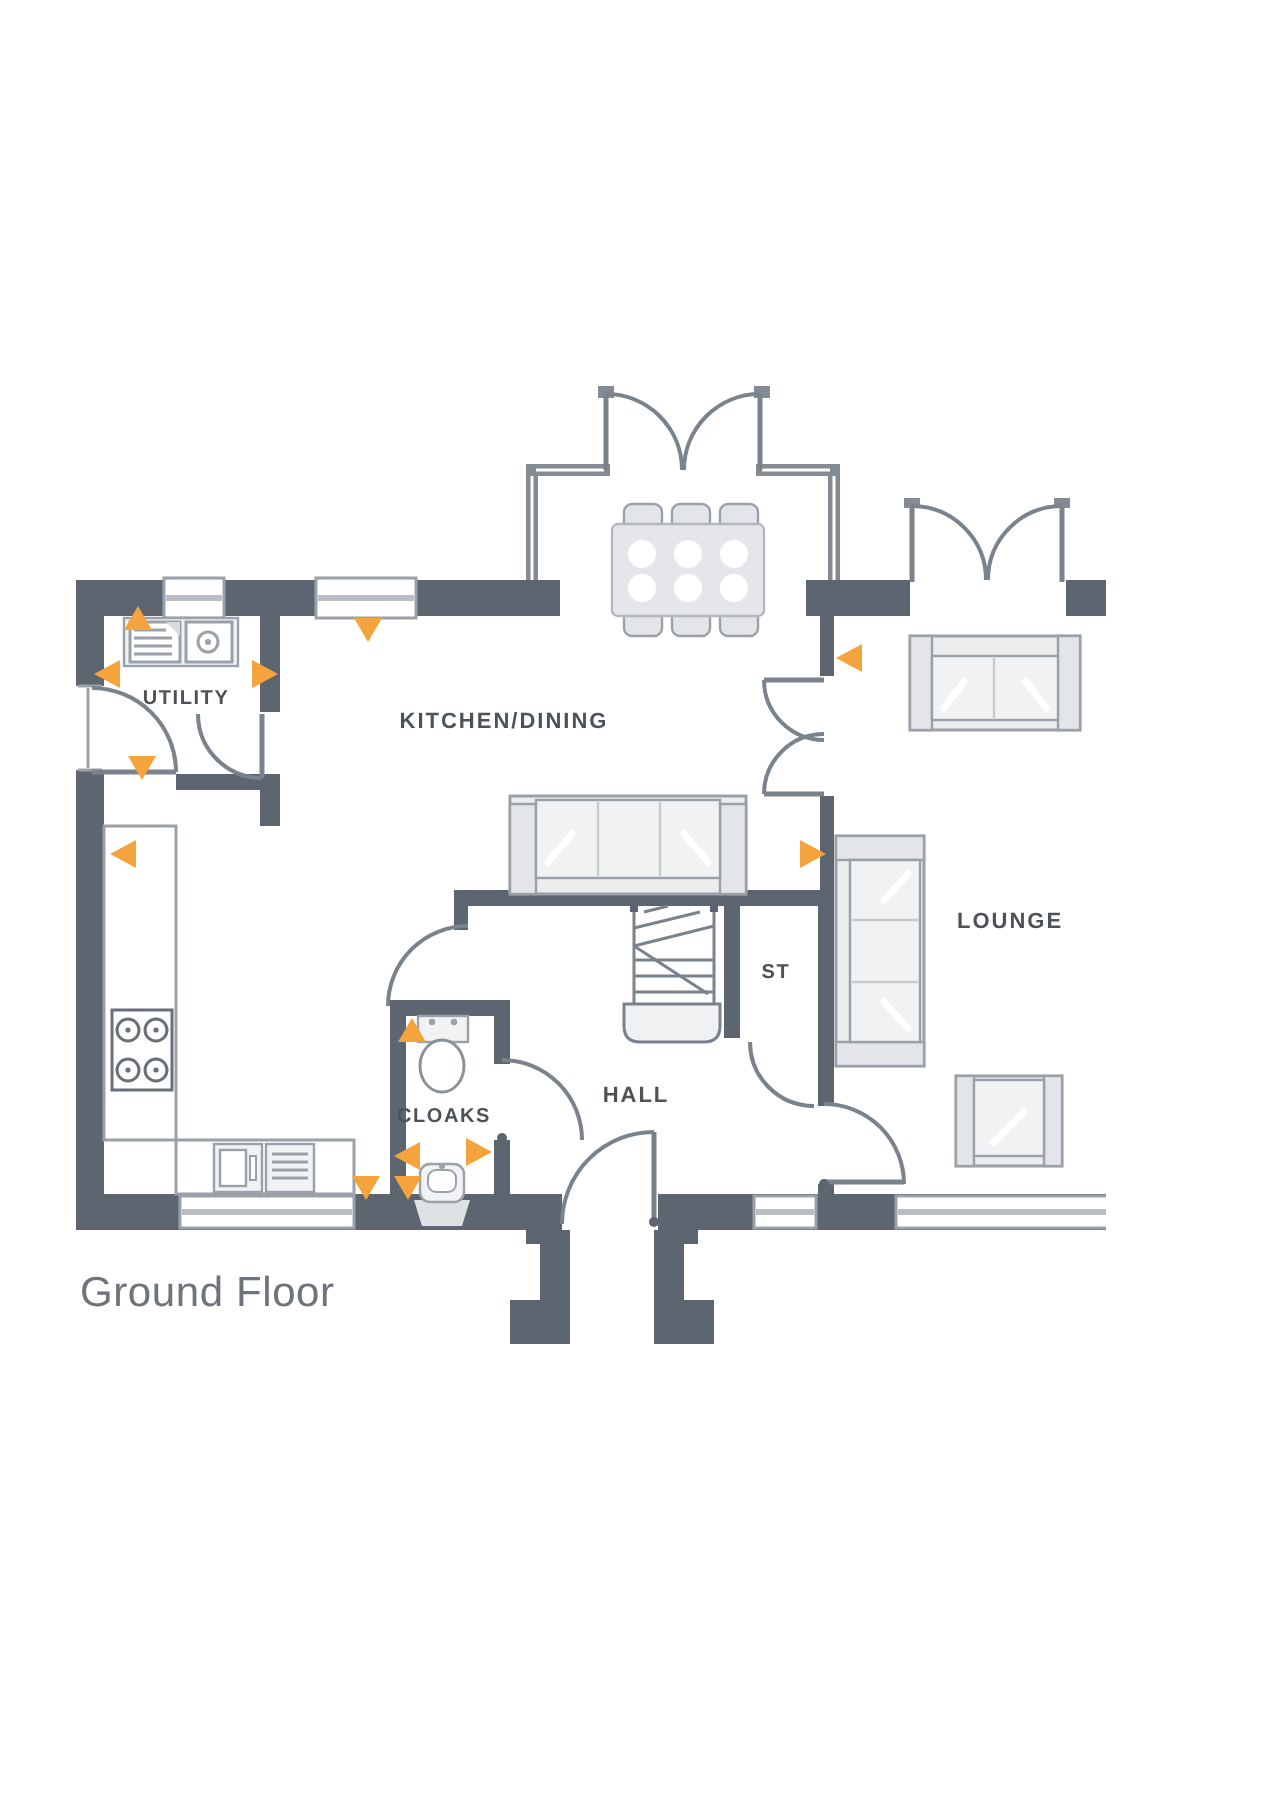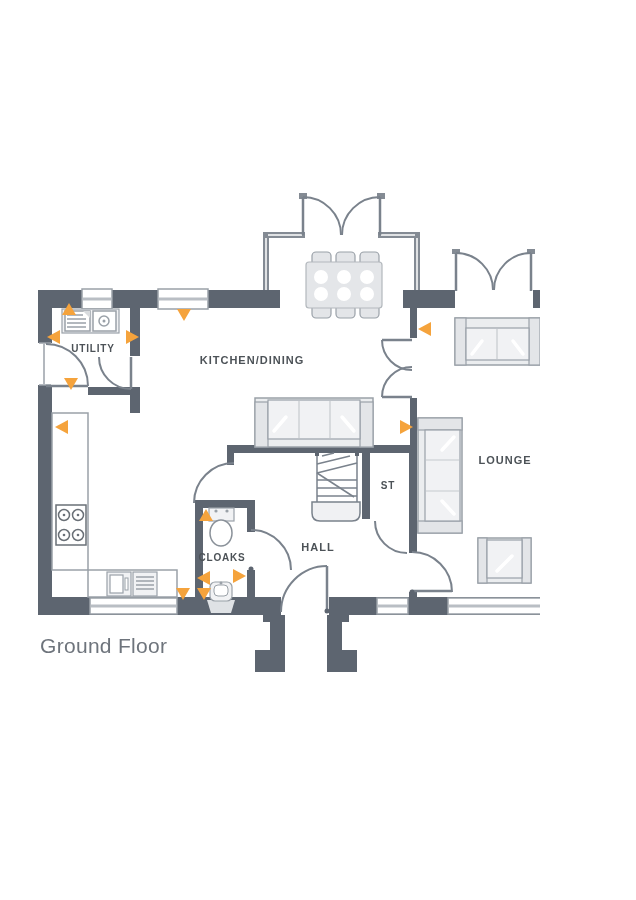--- a/index.html
+++ b/index.html
@@ -1,17 +1,17 @@
 <!DOCTYPE html>
 <html><head>
 <meta charset="utf-8">
 <style>
   html,body{margin:0;padding:0;background:#ffffff;}
   .stage{position:relative;width:540px;height:900px;background:#fff;overflow:hidden;
-         font-family:"Liberation Sans", sans-serif;}
+         font-family:"Liberation Sans", sans-serif;padding-left:13px;}
   svg{position:absolute;left:0;top:0;}
   .room-label{font-family:"Liberation Sans", sans-serif;font-size:11px;font-weight:bold;
               fill:#4c5257;letter-spacing:1px;text-anchor:middle;}
   .small-label{font-family:"Liberation Sans", sans-serif;font-size:10px;font-weight:bold;
               fill:#4c5257;letter-spacing:0.8px;text-anchor:middle;}
   .title-label{font-family:"Liberation Sans", sans-serif;font-size:21px;font-weight:normal;
               fill:#6e747c;letter-spacing:0.3px;}
   .wall{fill:#5d6570;}
   .thinwall{fill:#848b94;}
   .arc{fill:none;stroke:#7a828c;stroke-width:2;}

